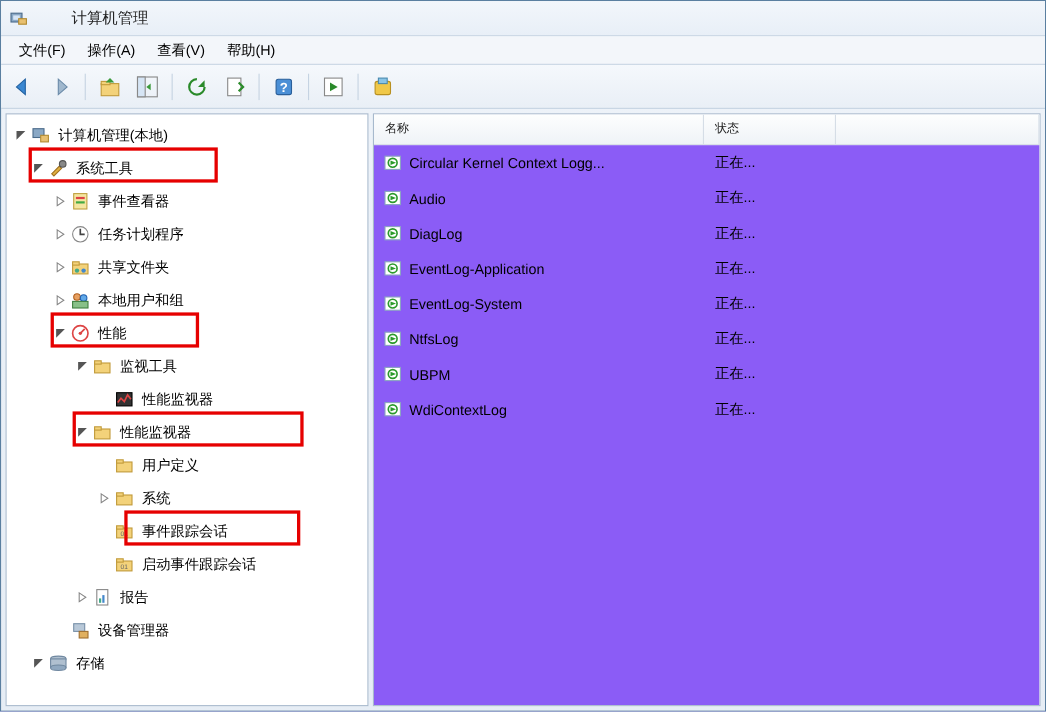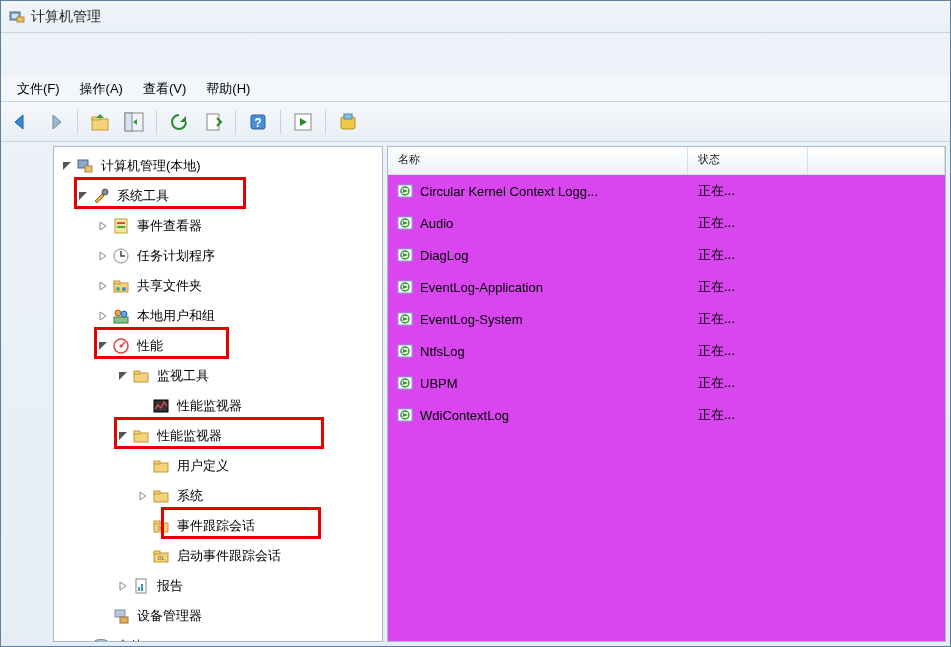--- a/index.html
+++ b/index.html
@@ -19,38 +19,38 @@
   display: flex;
   flex-direction: column;
 }
 .titlebar {
   height: 32px;
   background: linear-gradient(to bottom, #f2f6fb 0%, #e8eff7 100%);
   display: flex;
   align-items: center;
   padding: 0 8px;
   border-bottom: 1px solid #c5d3e2;
+  gap: 34px;
 }
 .titlebar .app-icon {
   width: 16px; height: 16px;
   margin-right: 6px;
   display: inline-block;
 }
 .titlebar .title-text {
   font-size: 14px;
   color: #222;
 }
 .menubar {
   height: 26px;
   display: flex;
   align-items: flex-end;
   padding: 0 6px;
   border-bottom: 1px solid #c5d3e2;
   background: #f3f6fa;
-  margin-top: 43px;
 }
 .menubar .menu-item {
   padding: 3px 10px;
   cursor: default;
 }
 .toolbar {
   height: 40px;
   display: flex;
   align-items: center;
   padding: 0 4px;
@@ -68,21 +68,20 @@
 }
 .toolbar .sep {
   width: 1px; height: 24px;
   background: #c5d3e2;
   margin: 0 4px;
 }
 .content {
   flex: 1;
   display: flex;
   min-height: 0;
-  padding-left: 48px;
 }
 .tree-panel {
   width: 330px;
   background: #fff;
   border: 1px solid #a7b9cd;
   margin: 4px 2px 4px 4px;
   overflow: auto;
   padding: 4px 2px;
 }
 .list-panel {
@@ -103,21 +102,21 @@
 .list-header .col {
   padding: 5px 10px;
   border-right: 1px solid #d5dde6;
   font-size: 11px;
   color: #222;
 }
 .col-name { width: 300px; }
 .col-status { width: 120px; }
 .list-body {
   flex: 1;
-  background: #d946ef;
+  background: #8b5cf6;
   overflow: auto;
 }
 .list-row {
   display: flex;
   align-items: center;
   height: 32px;
   padding: 0 4px;
 }
 .list-row .cell-name {
   width: 296px;

